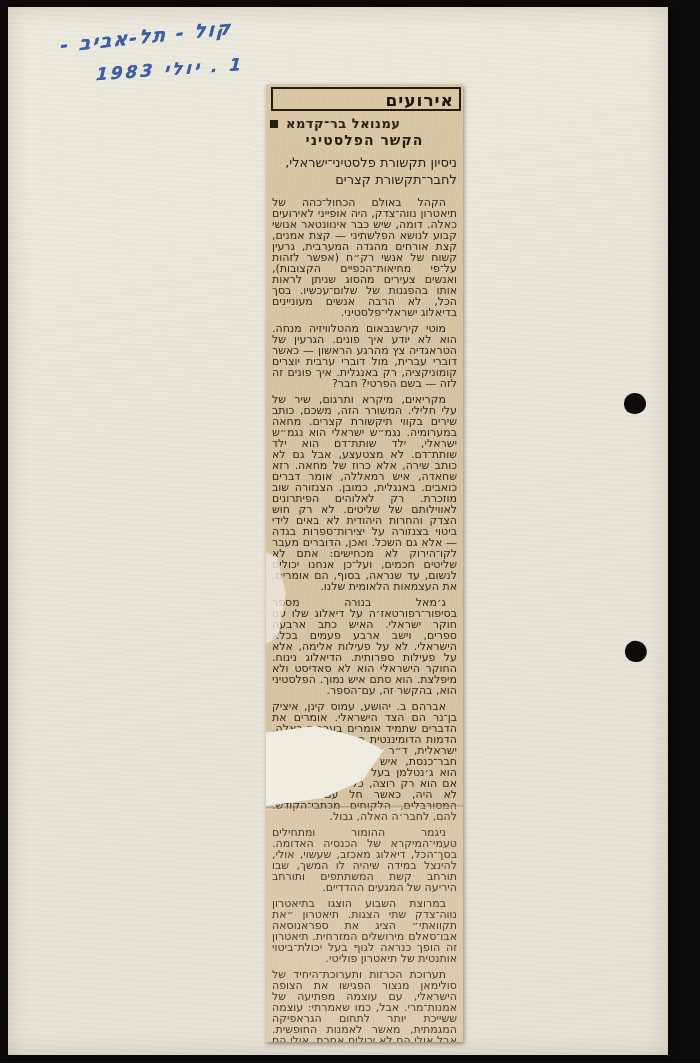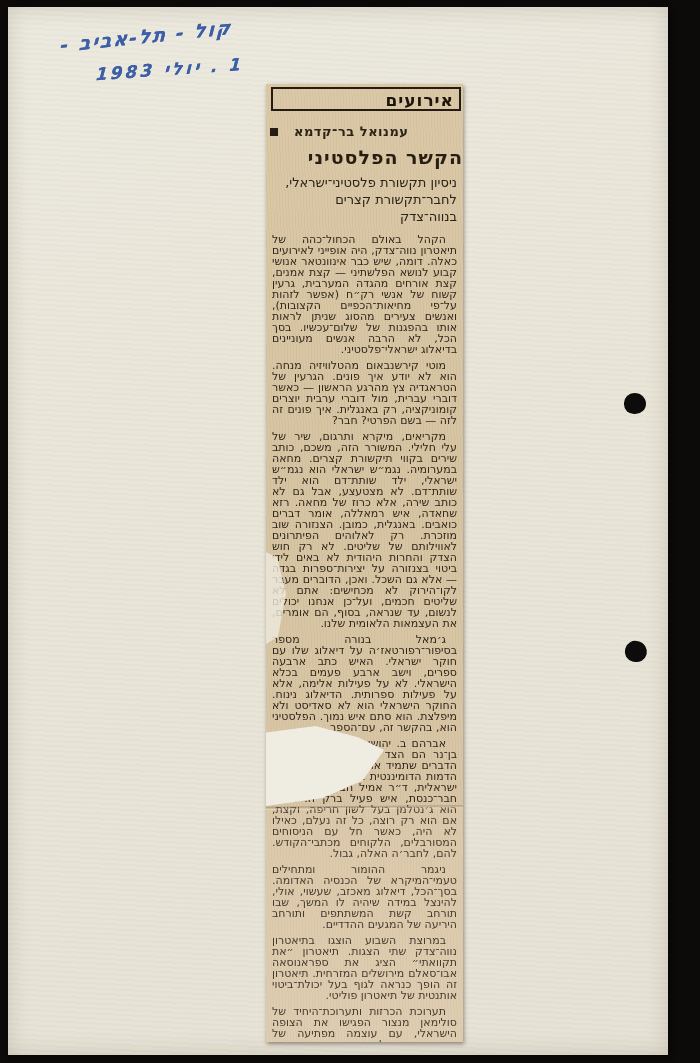--- a/index.html
+++ b/index.html
@@ -49,29 +49,29 @@
     margin:3px 2px 0 5px;height:24px;line-height:22px;
     border:2px solid #221c14;box-sizing:border-box;
     background:
       repeating-linear-gradient(45deg, rgba(220,200,160,.28) 0 2px, rgba(0,0,0,0) 2px 4px),
       linear-gradient(to left,#8f english 0,#000 0),
       linear-gradient(to left,#96886d 0%,#6b5f4c 45%,#3c342a 100%);
     text-align:right;padding:0 5px;
     font-size:17px;font-weight:bold;color:#1d150c;letter-spacing:1px;
   }
   .byline{
-    margin:13px 4px 0 4px;display:flex;align-items:center;gap:16px;
+    margin:5px 4px 0 4px;display:flex;align-items:center;gap:8px;
     direction:ltr;justify-content:flex-start;
     font-size:13px;font-weight:bold;color:#2b2318;
   }
   .byline .sq{width:8px;height:8px;background:#241d13;flex:0 0 auto;}
   .byline .name{direction:rtl;letter-spacing:.5px;}
   .headline{
-    margin-top:7px;
-    font-size:19px;font-weight:bold;color:#271e12;letter-spacing:1px;
+    margin-top:1px;text-align:center;
+    font-size:14px;font-weight:bold;color:#271e12;letter-spacing:1px;
   }
   .subhead{
     margin:6px 6px 0 6px;text-align:right;
     font-size:13px;font-weight:normal;line-height:17px;color:#2b2318;
   }
   .bodytext{
     margin:9px 6px 0 6px;text-align:justify;
     font-size:11px;line-height:11px;color:#31281c;
   }
   .bodytext p{margin:0 0 5px 0;text-indent:11px;}
@@ -117,21 +117,20 @@
         <span class="sq"></span>
         <span class="name">עמנואל בר־קדמא</span>
       </div>
 
       <div class="headline">הקשר הפלסטיני</div>
 
       <div class="subhead">
 
       <div>ניסיון תקשורת פלסטיני־ישראלי,</div>
           <div>לחבר־תקשורת קצרים</div>
-          <div>בנווה־צדק</div>
         </div>
 
       <div class="bodytext">
 
       <p>הקהל באולם הכחול־כהה של תיאטרון נווה־צדק, היה אופייני לאירועים כאלה. דומה, שיש כבר אינוונטאר אנושי קבוע לנושא הפלשתיני — קצת אמנים, קצת אורחים מהגדה המערבית, גרעין קשוח של אנשי רק״ח (אפשר לזהות על־פי מחיאות־הכפיים הקצובות), ואנשים צעירים מהסוג שניתן לראות אותו בהפגנות של שלום־עכשיו. בסך הכל, לא הרבה אנשים מעוניינים בדיאלוג ישראלי־פלסטיני.</p>
           <p>מוטי קירשנבאום מהטלוויזיה מנחה. הוא לא יודע איך פונים. הגרעין של הטראגדיה צץ מהרגע הראשון — כאשר דוברי עברית, מול דוברי ערבית יוצרים קומוניקציה, רק באנגלית. איך פונים זה לזה — בשם הפרטי? חבר?</p>
           <p>מקריאים, מיקרא ותרגום, שיר של עלי חלילי. המשורר הזה, משכם, כותב שירים בקווי תיקשורת קצרים. מחאה במערומיה. נגמ״ש ישראלי הוא נגמ״ש ישראלי, ילד שותת־דם הוא ילד שותת־דם. לא מצטעצע, אבל גם לא כותב שירה, אלא כרוז של מחאה. רזא שחאדה, איש רמאללה, אומר דברים כואבים. באנגלית, כמובן. הצנזורה שוב מוזכרת. רק לאלוהים הפיתרונים לאווילותם של שליטים. לא רק חוש הצדק והחרות היהודית לא באים לידי ביטוי בצנזורה על יצירות־ספרות בגדה — אלא גם השכל. ואכן, הדוברים מעבר לקו־הירוק לא מכחישים: אתם לא שליטים חכמים, ועל־כן אנחנו יכולים לנשום, עד שנראה, בסוף, הם אומרים, את העצמאות הלאומית שלנו.</p>
           <p>ג׳מאל בנורה מספר בסיפור־רפורטאז׳ה על דיאלוג שלו עם חוקר ישראלי. האיש כתב ארבעה ספרים, וישב ארבע פעמים בכלא הישראלי. לא על פעילות אלימה, אלא על פעילות ספרותית. הדיאלוג נינוח. החוקר הישראלי הוא לא סאדיסט ולא מיפלצת. הוא סתם איש נמוך. הפלסטיני הוא, בהקשר זה, עם־הספר.</p>
           <p>אברהם ב. יהושע, עמוס קינן, איציק בן־נר הם הצד הישראלי. אומרים את הדברים שתמיד אומרים בערבים כאלה. הדמות הדומיננטית בדיאלוג הוא אישיות ישראלית, ד״ר אמיל חביבי — לשעבר חבר־כנסת, איש פעיל ברק״ח. חביבי הוא ג׳נטלמן בעל לשון חריפה, וקצת, אם הוא רק רוצה, כל זה נעלם, כאילו לא היה, כאשר חל עם הניסוחים המסורבלים, הלקוחים מכתבי־הקודש. להם, לחבר׳ה האלה, גבול.</p>
           <p>ניגמר ההומור ומתחילים טעמי־המיקרא של הכנסיה האדומה. בסך־הכל, דיאלוג מאכזב, שעשוי, אולי, להינצל במידה שיהיה לו המשך, שבו תורחב קשת המשתתפים ותורחב היריעה של המגעים ההדדיים.</p>

